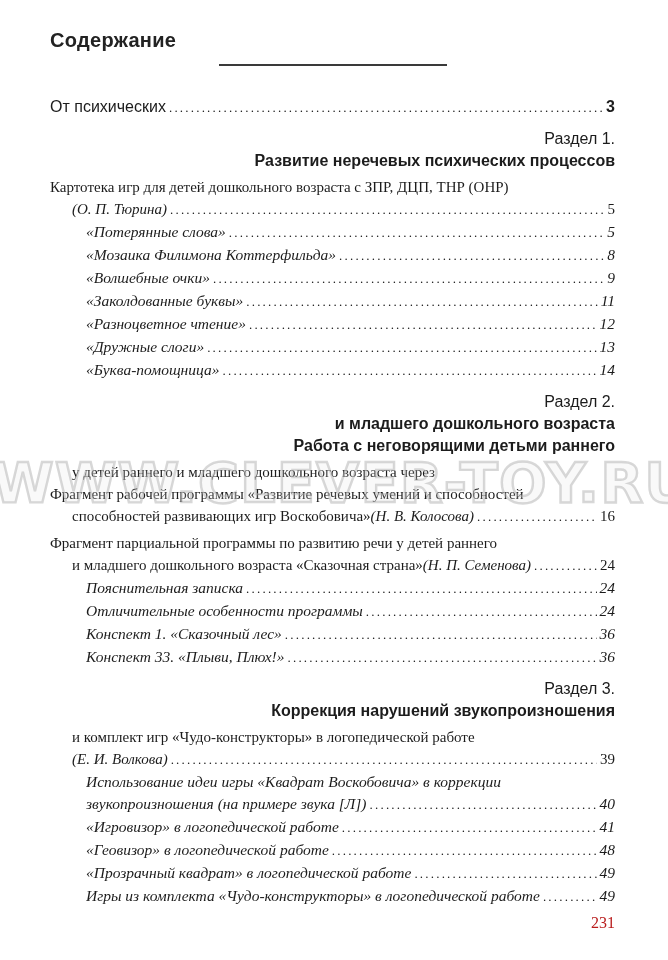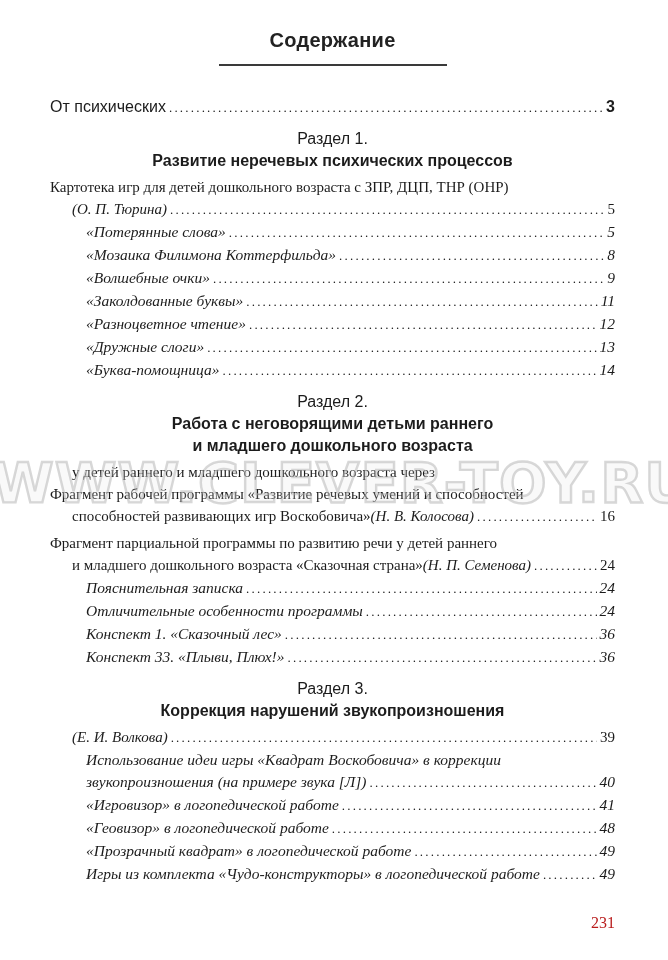--- a/index.html
+++ b/index.html
@@ -10,21 +10,21 @@
     position: relative;
     overflow: hidden;
     font-family: "Liberation Serif", "DejaVu Serif", serif;
     color: #1c1c1c;
   }
   .sheet { position: absolute; inset: 0; padding: 28px 53px 0 50px; z-index: 1; }
 
   .doc-title {
     font-family: "Liberation Sans", "DejaVu Sans", sans-serif;
     font-weight: 700; font-size: 20px; line-height: 24px;
-    text-align: center; letter-spacing: 0.3px; color: #222;
+    letter-spacing: 0.3px; color: #222;
   }
   .title-rule { width: 228px; height: 0; border-top: 2px solid #3a3a3a; margin: 12px auto 0; }
 
   .toc { margin-top: 30px; }
   .toc-line {
     display: flex; align-items: baseline;
     line-height: 22px; font-size: 15px; white-space: nowrap;
   }
   .entry-sans .toc-line { font-family: "Liberation Sans", "DejaVu Sans", sans-serif; font-size: 16px; }
   .entry-main { margin-top: 4px; }
@@ -37,21 +37,21 @@
     flex: 1 1 0; min-width: 12px; overflow: hidden; white-space: nowrap;
     margin: 0 3px; letter-spacing: 2.2px; font-size: 13px; font-style: normal;
     font-family: "Liberation Serif", "DejaVu Serif", serif;
   }
   .dots::after { content: "......................................................................................................................................................"; }
   .pg { flex: 0 0 auto; font-style: normal; }
   .entry-sub .pg { font-style: italic; }
   .pg.bold { font-family: "Liberation Sans", "DejaVu Sans", sans-serif; font-weight: 700; }
 
   .sec {
-    text-align: center; margin: 9px 0 4px;
+    text-align: right; margin: 9px 0 4px;
     font-family: "Liberation Sans", "DejaVu Sans", sans-serif;
   }
   .sec-kicker { font-size: 16px; line-height: 22px; }
   .sec-title  { font-size: 16px; line-height: 22px; font-weight: 700; }
 
   .folio { position: absolute; right: 53px; bottom: 28px; font-size: 16px; color: #b91c1c; }
 
   .watermark {
     position: absolute; left: -8px; top: 452px; width: 684px;
     text-align: center; white-space: nowrap; pointer-events: none; z-index: 2;
@@ -135,22 +135,22 @@
       </div>
       <div class="toc-entry entry-sub">
         <div class="toc-line ind-2">
           <span class="lbl">«Буква-помощница»</span>
           <span class="dots"></span>
           <span class="pg">14</span>
         </div>
       </div>
       <div class="sec">
         <div class="sec-kicker">Раздел 2.</div>
+        <div class="sec-title">и младшего дошкольного возраста</div>
         <div class="sec-title">Работа с неговорящими детьми раннего</div>
-        <div class="sec-title">и младшего дошкольного возраста</div>
       </div>
       <div class="toc-entry entry-main">
         <div class="toc-line ind-1">
           <span class="lbl">у детей раннего и младшего дошкольного возраста через</span>
         </div>
         <div class="toc-line ind-0">
           <span class="lbl">Фрагмент рабочей программы «Развитие речевых умений и способностей</span>
         </div>
         <div class="toc-line ind-1">
           <span class="lbl">способностей развивающих игр Воскобовича»</span>
@@ -197,20 +197,23 @@
           <span class="dots"></span>
           <span class="pg">36</span>
         </div>
       </div>
       <div class="sec">
         <div class="sec-kicker">Раздел 3.</div>
         <div class="sec-title">Коррекция нарушений звукопроизношения</div>
       </div>
       <div class="toc-entry entry-main">
         <div class="toc-line ind-1">
+          <span class="lbl">и комплект игр «Чудо-конструкторы» в логопедической работе</span>
+        </div>
+        <div class="toc-line ind-1">
           <span class="lbl it">(Е. И. Волкова)</span>
           <span class="dots"></span>
           <span class="pg">39</span>
         </div>
       </div>
       <div class="toc-entry entry-sub">
         <div class="toc-line ind-2">
           <span class="lbl">Использование идеи игры «Квадрат Воскобовича» в коррекции</span>
         </div>
         <div class="toc-line ind-2">

